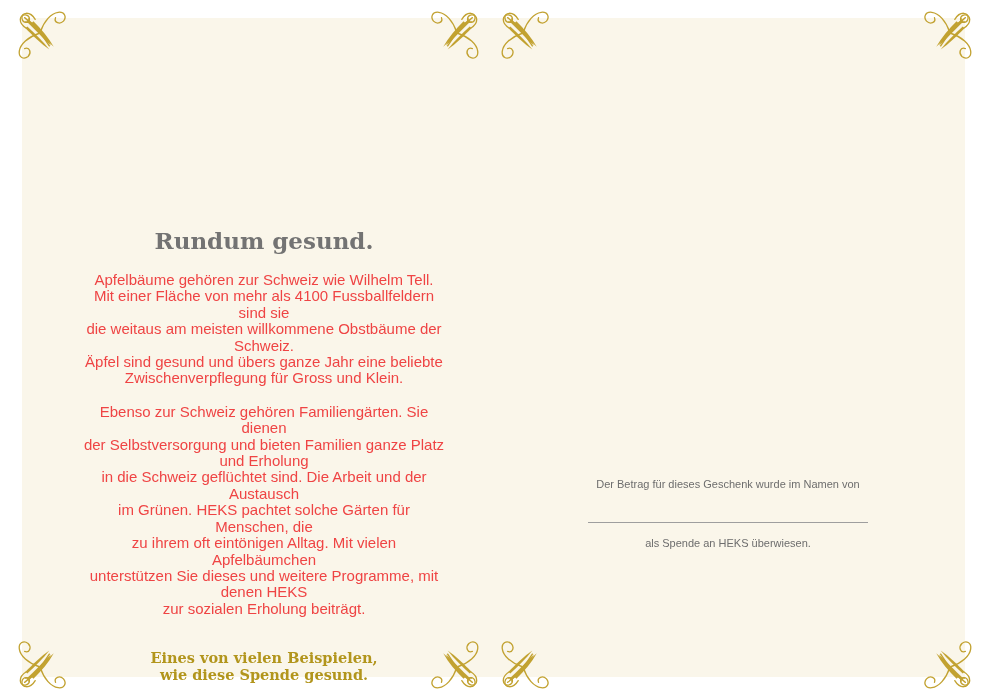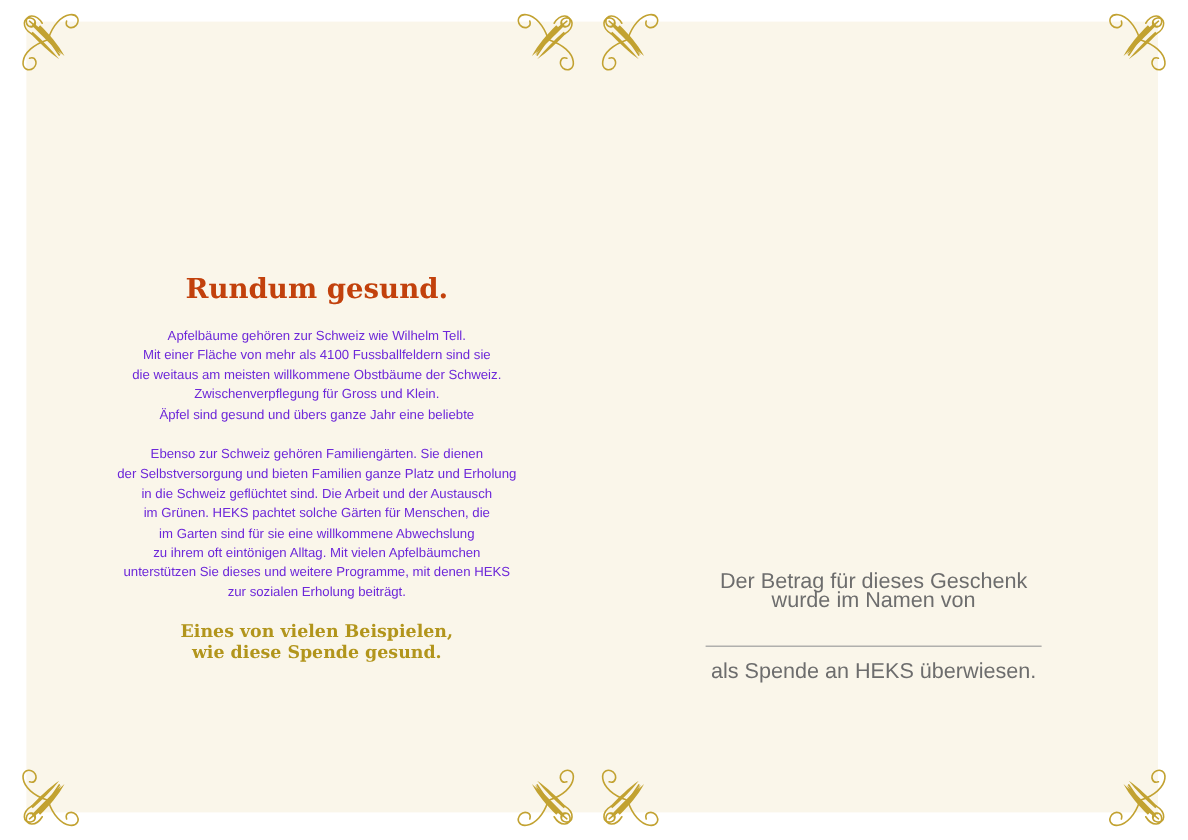--- a/index.html
+++ b/index.html
@@ -39,49 +39,49 @@
     top: 227px;
     width: 368px;
     text-align: center;
   }
   .title {
     margin: 0 0 18px 0;
     font-family: "DejaVu Serif", "Liberation Serif", serif;
     font-weight: 700;
     font-size: 23px;
     line-height: 27px;
-    color: #c2410c;
+    color: #737373;
   }
   .body-line {
-    font-size: 11px;
+    font-size: 15px;
     line-height: 16.4px;
-    color: #6d28d9;
+    color: #ef4444;
   }
   .para { margin: 0 0 17px 0; }
   .para:last-of-type { margin-bottom: 0; }
   .highlight {
-    margin-top: 17px;
+    margin-top: 33px;
   }
   .highlight-line {
     font-family: "DejaVu Serif", "Liberation Serif", serif;
     font-weight: 700;
     font-size: 14.5px;
     line-height: 16.5px;
     color: #b2951c;
   }
   
   .right-col {
     position: absolute;
     left: 578px;
     top: 476px;
     width: 300px;
     text-align: center;
   }
   .dedication-line {
-    font-size: 18px;
+    font-size: 11px;
     line-height: 16px;
     color: #6d6d6d;
   }
   .name-line {
     width: 280px;
     height: 0;
     margin: 30px auto 12px auto;
     border-bottom: 1px solid #9e9e9e;
   }
 </style>
@@ -158,30 +158,29 @@
       </svg>
   </div>
 
   <div class="left-col">
     <h1 class="title">Rundum gesund.</h1>
 
     <div class="para">
       <div class="body-line">Apfelbäume gehören zur Schweiz wie Wilhelm Tell.</div>
       <div class="body-line">Mit einer Fläche von mehr als 4100 Fussballfeldern sind sie</div>
       <div class="body-line">die weitaus am meisten willkommene Obstbäume der Schweiz.</div>
+      <div class="body-line">Äpfel sind gesund und übers ganze Jahr eine beliebte</div>
       <div class="body-line">Zwischenverpflegung für Gross und Klein.</div>
-      <div class="body-line">Äpfel sind gesund und übers ganze Jahr eine beliebte</div>
     </div>
 
     <div class="para">
       <div class="body-line">Ebenso zur Schweiz gehören Familiengärten. Sie dienen</div>
       <div class="body-line">der Selbstversorgung und bieten Familien ganze Platz und Erholung</div>
       <div class="body-line">in die Schweiz geflüchtet sind. Die Arbeit und der Austausch</div>
       <div class="body-line">im Grünen. HEKS pachtet solche Gärten für Menschen, die</div>
-      <div class="body-line">im Garten sind für sie eine willkommene Abwechslung</div>
       <div class="body-line">zu ihrem oft eintönigen Alltag. Mit vielen Apfelbäumchen</div>
       <div class="body-line">unterstützen Sie dieses und weitere Programme, mit denen HEKS</div>
       <div class="body-line">zur sozialen Erholung beiträgt.</div>
     </div>
 
     <div class="highlight">
       <div class="highlight-line">Eines von vielen Beispielen,</div>
       <div class="highlight-line">wie diese Spende gesund.</div>
     </div>
   </div>

